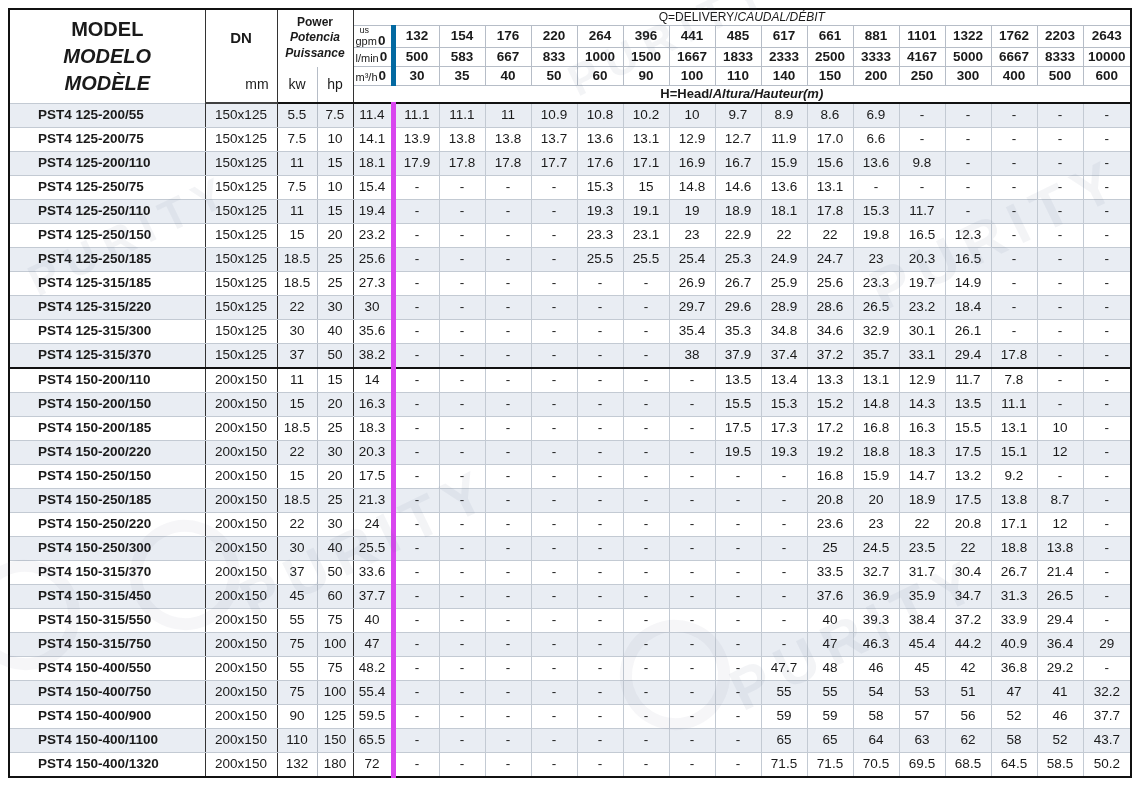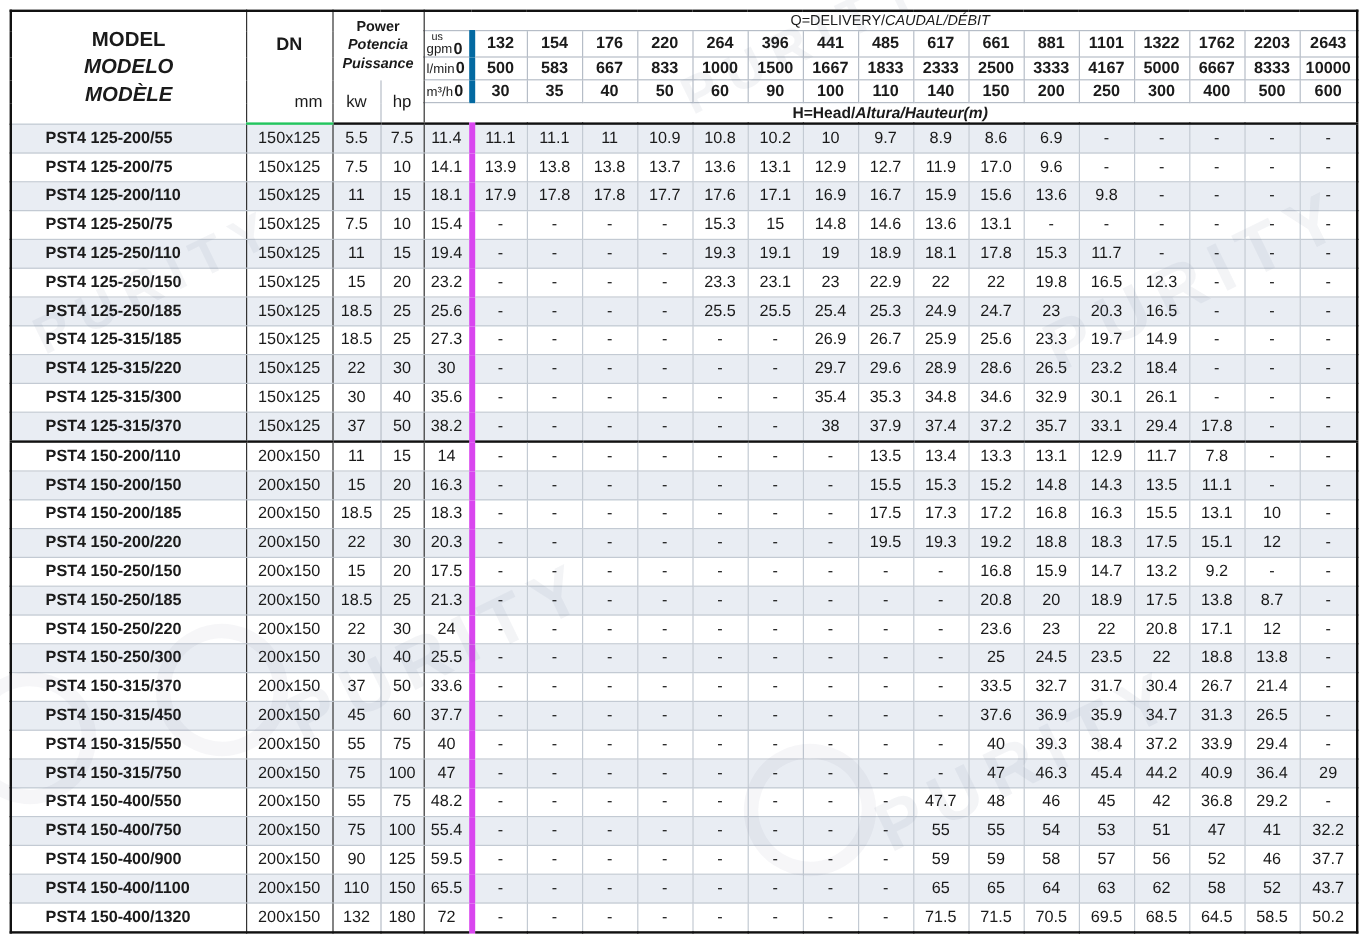--- a/index.html
+++ b/index.html
@@ -15,27 +15,27 @@
   table{
     border-collapse:collapse;
     table-layout:fixed;
     width:1122px;height:770px;
     border:2px solid #111;
     background:transparent;
   }
   td{padding:0;text-align:center;vertical-align:middle;font-size:13.5px;line-height:1.05;}
   
   thead td{background:transparent;}
-  .model-h{font-size:17px;font-weight:bold;border-right:1.5px solid #333;}
+  .model-h{font-size:20px;font-weight:bold;border-right:1.5px solid #333;}
   .model-h .ln{display:block;line-height:1.35;}
   .model-h .it{font-style:italic;}
   .dn-h{font-size:15px;font-weight:bold;border-right:1.5px solid #333;border-bottom:none;}
   .power-h{font-size:12px;font-weight:bold;border-right:1.5px solid #333;border-bottom:none;line-height:1.3;}
   .power-h .it{font-style:italic;}
-  .mm-h{font-size:14px;border-right:1.5px solid #333;border-top:none;border-bottom:2px solid #22c55e;padding-left:32px;}
+  .mm-h{font-size:14px;border-right:1.5px solid #333;border-top:none;border-bottom:2px solid #404040;padding-left:32px;}
   .kw-h{font-size:14px;border-top:none;border-right:1px solid #b6bdc7;border-bottom:2px solid #111;}
   .hp-h{font-size:14px;border-top:none;border-right:1.5px solid #333;border-bottom:2px solid #111;}
   .qtitle{font-size:12px;font-weight:normal;height:15px;border-bottom:1px solid #b6bdc7;}
   .qtitle .it,.htitle .it{font-style:italic;}
   .htitle{font-size:13px;font-weight:bold;height:16px;border-bottom:2px solid #111;}
   .hr-b td,.hr-c td,.hr-d td{height:18px;}
   .qh{font-weight:bold;border:1px solid #b6bdc7;font-size:13.5px;}
   .unit-cell{border-left:1.5px solid #333;border-right:5px solid #0369a1;}
   .unit-cell .wrap{display:flex;align-items:flex-end;justify-content:flex-start;padding-left:2px;}
   .unit-lbl{font-weight:normal;font-size:11px;line-height:1;display:block;text-align:left;}
@@ -237,21 +237,21 @@
           <td>13.9</td>
           <td>13.8</td>
           <td>13.8</td>
           <td>13.7</td>
           <td>13.6</td>
           <td>13.1</td>
           <td>12.9</td>
           <td>12.7</td>
           <td>11.9</td>
           <td>17.0</td>
-          <td>9.6</td>
+          <td>6.6</td>
           <td>-</td>
           <td>-</td>
           <td>-</td>
           <td>-</td>
           <td class="qlast">-</td>
         </tr>
         <tr class="shade">
           <td class="model">PST4 125-200/110</td>
           <td class="dn">150x125</td>
           <td class="kw">11</td>

